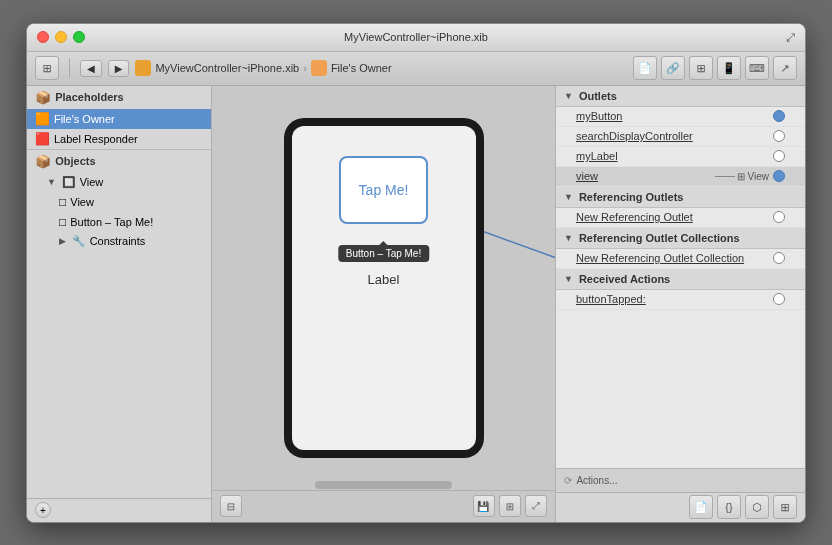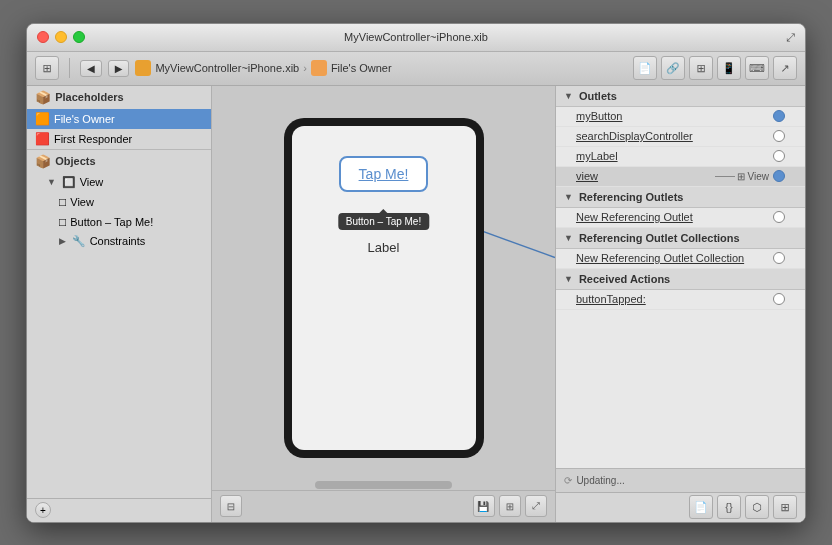--- a/index.html
+++ b/index.html
@@ -174,27 +174,26 @@
       position: relative;
       display: flex;
       flex-direction: column;
       align-items: center;
       padding-top: 30px;
     }
     .tap-button {
       background: white;
       border: 2px solid #5b8fce;
       border-radius: 8px;
-      padding: 8px 18px;
+      padding: 24px 18px;
       font-size: 14px;
       color: #5b8fce;
       cursor: pointer;
       margin-bottom: 8px;
       position: relative;
-      text-decoration: underline;
     }
     .button-tooltip {
       position: absolute;
       bottom: -30px;
       left: 50%;
       transform: translateX(-50%);
       background: #3a3a3a;
       color: white;
       padding: 3px 8px;
       border-radius: 4px;
@@ -403,21 +402,21 @@
         <div class="section-header">
           <span class="section-icon">📦</span>
           <span>Placeholders</span>
         </div>
         <div class="tree-item selected">
           <span class="item-icon">🟧</span>
           <span>File's Owner</span>
         </div>
         <div class="tree-item">
           <span class="item-icon">🟥</span>
-          <span>First Responder</span>
+          <span>Label Responder</span>
         </div>
       </div>
 
       <div class="objects-section">
         <div class="section-header">
           <span class="section-icon">📦</span>
           <span>Objects</span>
         </div>
         <div class="tree-item tree-item-indent1">
           <span class="triangle">▼</span>
@@ -528,21 +527,21 @@
       </div>
       <div class="outlet-row">
         <span class="outlet-name">buttonTapped:</span>
         <div class="outlet-circle"></div>
       </div>
 
       <div style="flex:1;"></div>
 
       <div class="status-bar">
         <span style="color:#888;margin-right:4px;">⟳</span>
-        <span>Updating...</span>
+        <span>Actions...</span>
       </div>
 
       <div class="bottom-toolbar">
         <div class="icon-btn">📄</div>
         <div class="icon-btn">{}</div>
         <div class="icon-btn">⬡</div>
         <div class="icon-btn">⊞</div>
       </div>
     </div>
 

